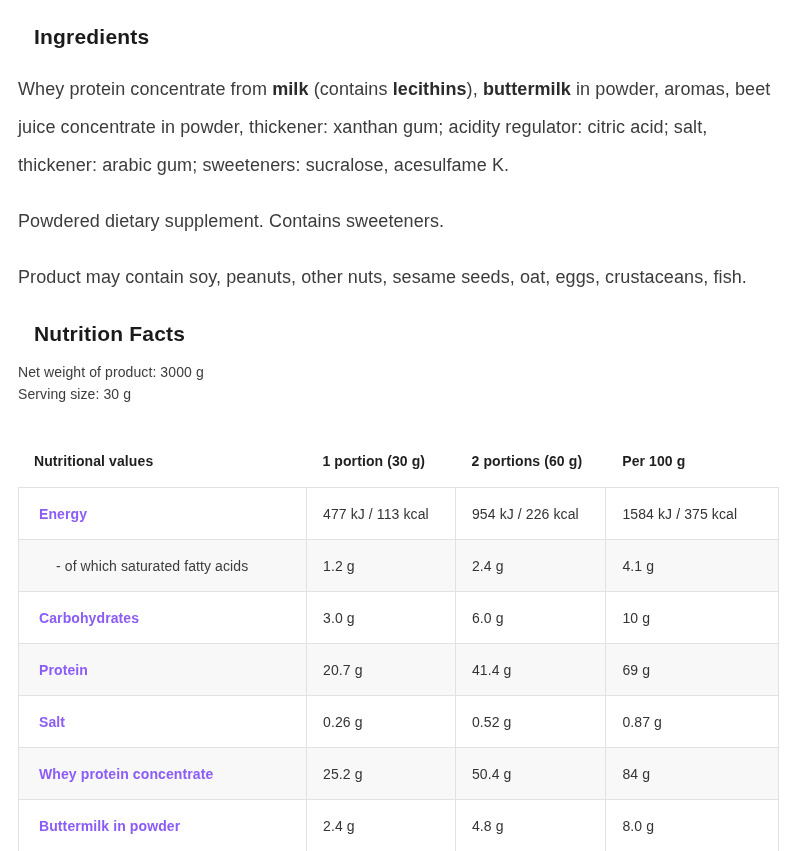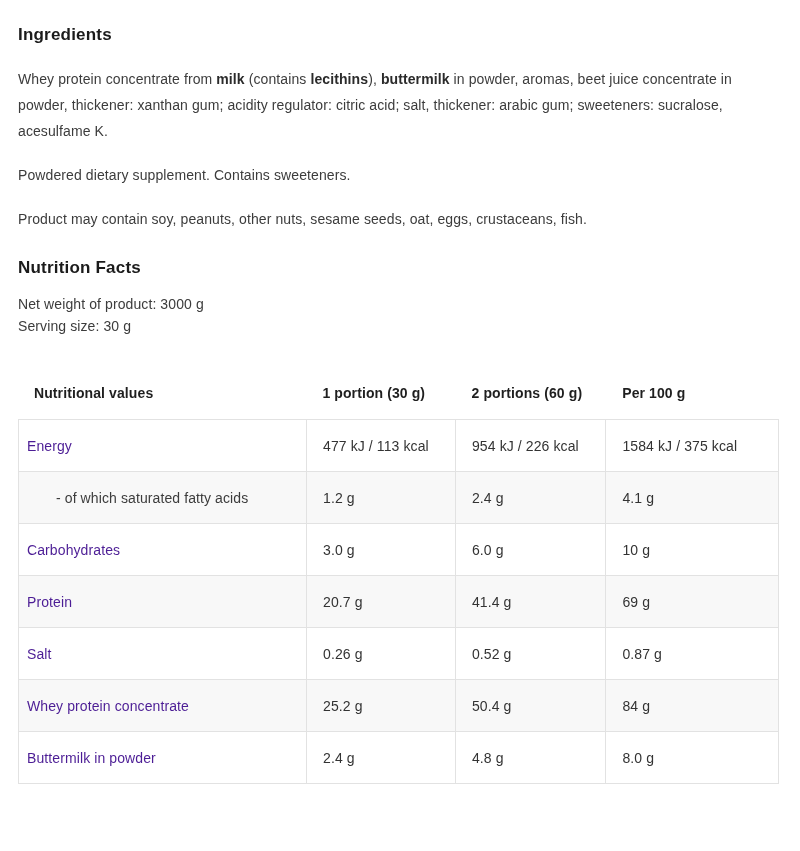--- a/index.html
+++ b/index.html
@@ -7,31 +7,32 @@
   body {
     width: 800px;
     height: 851px;
     font-family: "Liberation Sans", "DejaVu Sans", sans-serif;
     color: #3c3c3c;
     overflow: hidden;
   }
   .page { padding: 25px 21px 30px 18px; }
 
   h2.section-heading {
-    font-size: 17px;
+    font-size: 21px;
     font-weight: 700;
     color: #1b1b1b;
     letter-spacing: 0.2px;
     margin-bottom: 21px;
+    margin-left: 16px;
   }
   h2.nutrition-heading { margin-top: 26px; margin-bottom: 19px; }
 
   p.body-text {
-    font-size: 14px;
-    line-height: 26px;
+    font-size: 18px;
+    line-height: 38px;
     letter-spacing: 0.1px;
     color: #3c3c3c;
     margin-bottom: 18px;
   }
   p.body-text b { color: #2b2b2b; font-weight: 700; }
   p.last-note { margin-bottom: 22px; }
 
   .meta-line {
     font-size: 14px;
     letter-spacing: 0.1px;
@@ -71,23 +72,23 @@
     height: 52px;
     vertical-align: middle;
     font-size: 14px;
     letter-spacing: 0.1px;
     color: #333333;
     padding: 0 10px 0 16px;
     background: #ffffff;
   }
   table.nutrition tr:nth-child(even) td { background: #f8f8f8; }
   table.nutrition td.label {
-    font-weight: 400;
-    color: #4c1d95;
-    padding-left: 8px;
+    font-weight: 700;
+    color: #8b5cf6;
+    padding-left: 20px;
   }
   table.nutrition td.label.sub {
     font-weight: 400;
     color: #3c3c3c;
     padding-left: 37px;
     margin-left: 28px;
   }
 </style>
 </head>
 <body>

